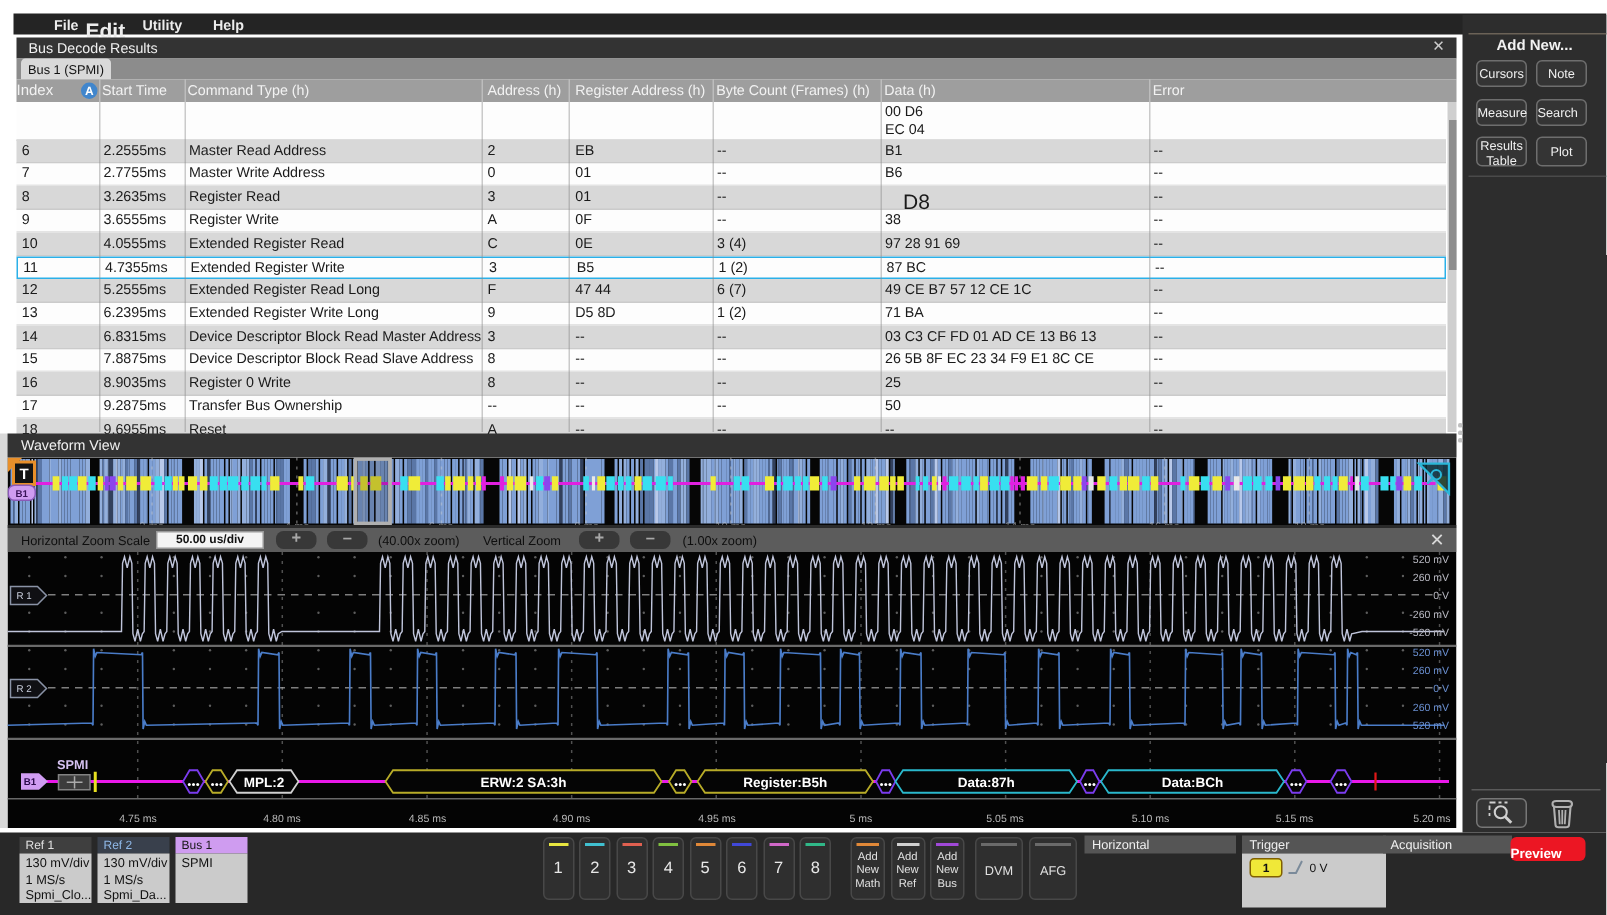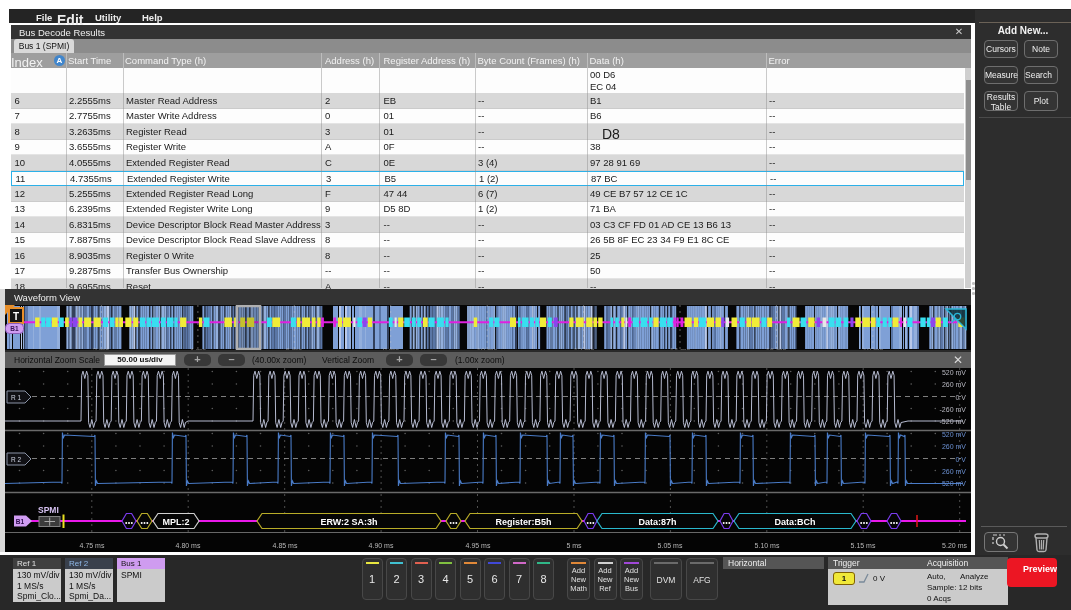--- a/index.html
+++ b/index.html
@@ -13,21 +13,21 @@
 <div style="position:absolute;left:142px;top:11.5px;font-size:9.5px;color:#ececec;font-weight:bold">Help</div>
 
 <div style="position:absolute;left:0;top:289px;width:5px;height:263px;background:#d9d9d9"></div>
 
 <div style="position:absolute;left:11px;top:25px;width:960px;height:14px;background:#333333"></div>
 <div style="position:absolute;left:19px;top:27px;font-size:9.5px;color:#f0f0f0">Bus Decode Results</div>
 <div style="position:absolute;left:953px;top:26px;width:12px;height:12px;color:#cccccc;font-size:10px;text-align:center;line-height:12px">✕</div>
 <div style="position:absolute;left:11px;top:39px;width:960px;height:14px;background:#8c8c8c"></div>
 <div style="position:absolute;left:14px;top:39px;width:60px;height:14px;background:#d9d9d9;border-radius:3px 3px 0 0;font-size:8.5px;color:#111;text-align:center;line-height:14px">Bus 1 (SPMI)</div>
 <div style="position:absolute;left:11px;top:53px;width:960px;height:15px;background:#9e9e9e">
-    <span style="position:absolute;left:0;top:2px;font-size:13px;color:#f2f2f2;white-space:nowrap">Index</span>
+    <span style="position:absolute;left:0;top:2px;font-size:10px;color:#f2f2f2;white-space:nowrap">Index</span>
     <span style="position:absolute;left:57.0px;top:2px;font-size:9.5px;color:#f2f2f2;white-space:nowrap">Start Time</span>
     <span style="position:absolute;left:114.0px;top:2px;font-size:9.5px;color:#f2f2f2;white-space:nowrap">Command Type (h)</span>
     <span style="position:absolute;left:314.0px;top:2px;font-size:9.5px;color:#f2f2f2;white-space:nowrap">Address (h)</span>
     <span style="position:absolute;left:372.5px;top:2px;font-size:9.5px;color:#f2f2f2;white-space:nowrap">Register Address (h)</span>
     <span style="position:absolute;left:466.5px;top:2px;font-size:9.5px;color:#f2f2f2;white-space:nowrap">Byte Count (Frames) (h)</span>
     <span style="position:absolute;left:578.5px;top:2px;font-size:9.5px;color:#f2f2f2;white-space:nowrap">Data (h)</span>
     <span style="position:absolute;left:757.5px;top:2px;font-size:9.5px;color:#f2f2f2;white-space:nowrap">Error</span>
     <span style="position:absolute;left:43px;top:1.5px;width:11px;height:11px;border-radius:50%;background:#4186cc;color:#fff;font-size:8px;font-weight:bold;text-align:center;line-height:11.5px">A</span>
     <div style="position:absolute;left:55px;top:0;width:1px;height:15px;background:rgba(220,220,220,0.5)"></div>
     <div style="position:absolute;left:112px;top:0;width:1px;height:15px;background:rgba(220,220,220,0.5)"></div>
@@ -1191,19 +1191,14 @@
     <div style="height:34px;background:#cbcbcb;color:#111;font-size:8px;padding:2px 0 0 5px;line-height:11px;position:relative">
       <div style="position:absolute;left:5px;top:3px;width:20px;height:11px;background:#f0e838;border:1px solid #806000;border-radius:3px;color:#111;font-size:8px;font-weight:bold;text-align:center;line-height:11px">1</div>
       <svg width="12" height="12" style="position:absolute;left:30px;top:3px">
         <path d="M1,10 L6,10 L10,2" stroke="#7a8a9a" fill="none" stroke-width="1.3"></path>
       </svg>
       <span style="position:absolute;left:45px;top:4px">0 V</span>
     </div>
   </div>
 <div style="position:absolute;left:922px;top:557px;width:86px;height:46px">
     <div style="height:11px;background:#555;color:#f0f0f0;font-size:8.5px;padding:1px 0 0 5px;line-height:10px">Acquisition</div>
-    <div style="height:34px;background:#cbcbcb;color:#111;font-size:8px;padding:2px 0 0 5px;line-height:11px;position:relative">
-      <div>Auto,<span style="position:absolute;left:38px">Analyze</span></div>
-      <div>Sample: 12 bits</div>
-      <div>0 Acqs</div>
-    </div>
-  </div>
-<div style="position:absolute;left:1007px;top:558px;width:50px;height:29px;background:#ec1623;border-radius:4px;color:#fff;font-size:9px;font-weight:bold;text-align:right;line-height:22px">Preview</div>
+  </div>
+<div style="position:absolute;left:1007px;top:558px;width:50px;height:16px;background:#ec1623;border-radius:4px;color:#fff;font-size:9px;font-weight:bold;text-align:left;line-height:22px">Preview</div>
 
 </body></html>

